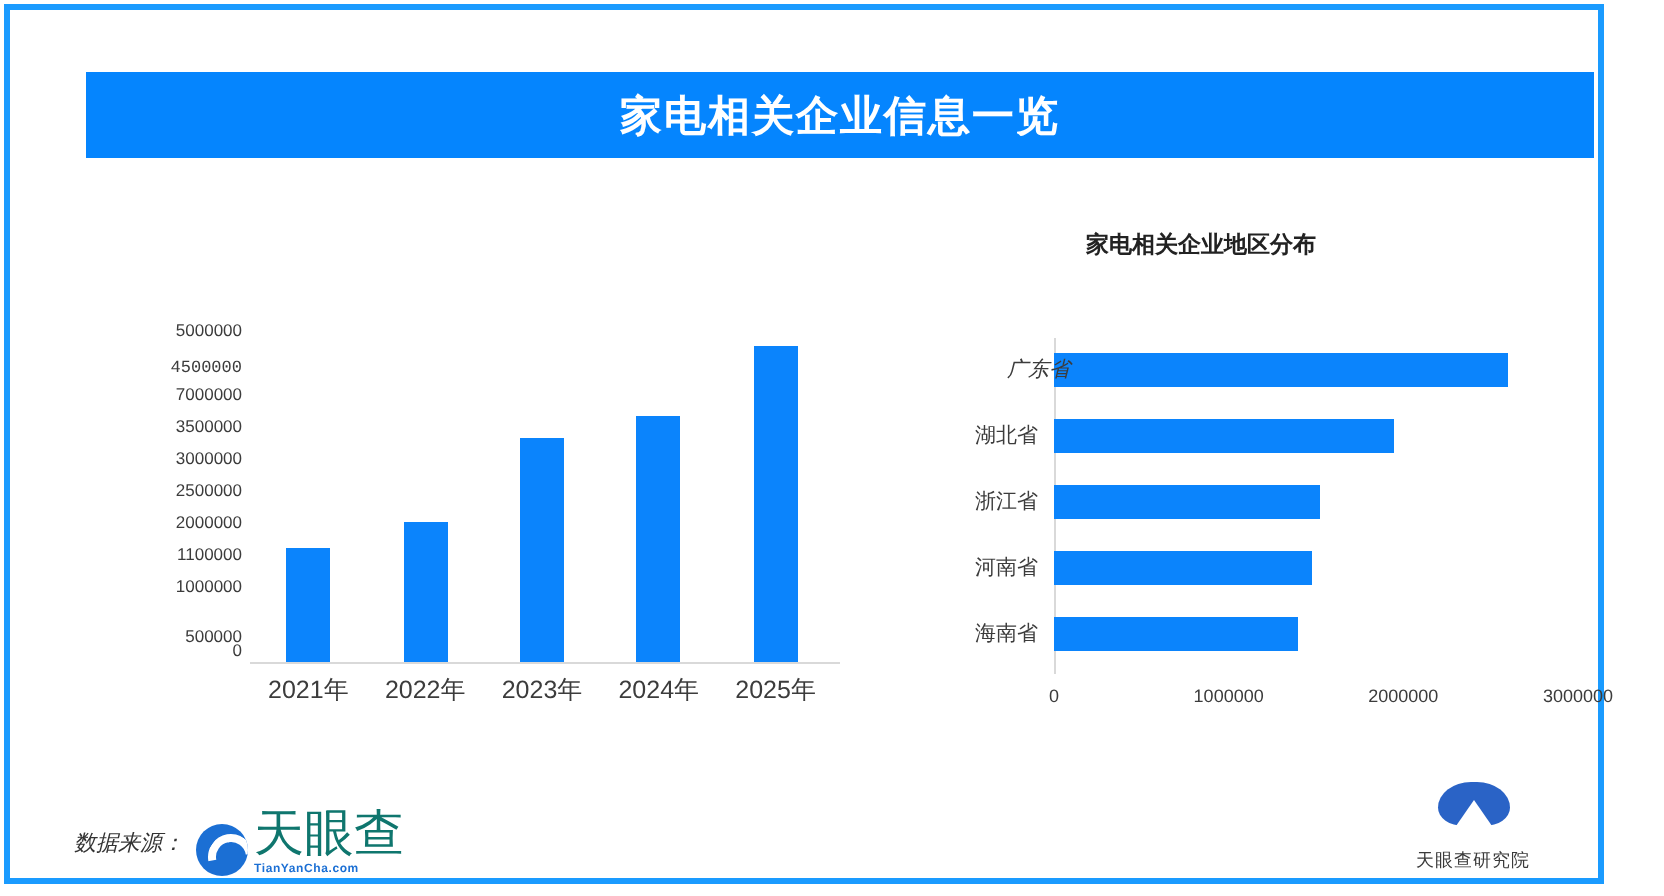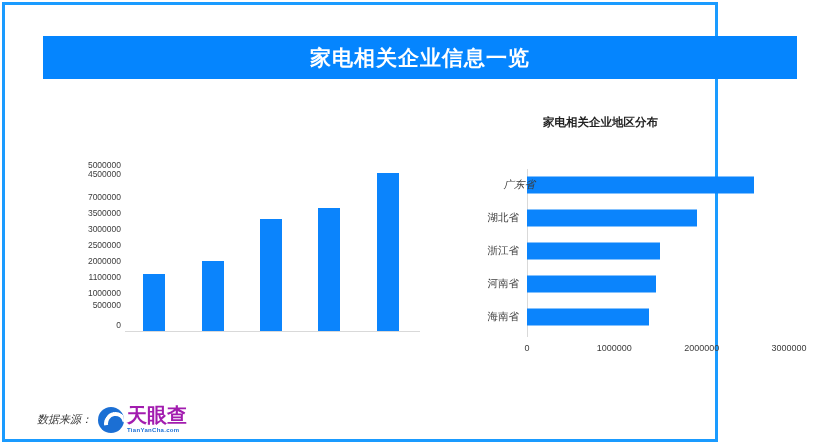--- a/index.html
+++ b/index.html
@@ -3,21 +3,21 @@
 <meta charset="utf-8">
 <style>
   html,body{margin:0;padding:0;}
   body{
     width:832px;height:448px;overflow:hidden;
     background:#ffffff;
     font-family:"Liberation Sans","DejaVu Sans",sans-serif;
   }
   .page{
     position:absolute;left:2px;top:2px;
-    width:716px;height:440px;
+    width:800px;height:440px;
     border:3px solid #1a9bff;
     background:#ffffff;
     box-sizing:border-box;
   }
   
   .banner{
     position:absolute;left:38px;top:31px;
     width:754px;height:43px;
     background:#0585fe;
     display:flex;align-items:center;justify-content:center;
@@ -124,21 +124,21 @@
   }
   .tyc-mark::after{
     content:"";position:absolute;
     left:6px;top:5px;width:15px;height:15px;
     border:4px solid #ffffff;border-radius:50%;
     border-right-color:transparent;border-bottom-color:transparent;
     transform:rotate(35deg);
   }
   .tyc-words{display:flex;flex-direction:column;line-height:1;}
   .tyc-cn{
-    font-size:20px;font-weight:bold;color:#a21caf;
+    font-size:25px;font-weight:normal;color:#0f766e;
     letter-spacing:0px;white-space:nowrap;
   }
   .tyc-en{
     font-size:6px;font-weight:bold;color:#1b6fd4;
     letter-spacing:0.3px;margin-top:2px;white-space:nowrap;
   }
   .footer-institute{
     position:absolute;right:34px;top:386px;
     display:flex;flex-direction:column;align-items:center;gap:3px;
   }
@@ -167,39 +167,46 @@
 
 <div class="page">
 
   <div class="banner">
     <span class="banner-text">家电相关企业信息一览</span>
   </div>
 
   <div class="panel panel-left">
     <div class="lc-ylabels" id="lc-ylabels">
         <div class="lc-ytick" style="top: 168px;">0</div>
-        <div class="lc-ytick" style="top: 148px;">500000</div>
+        <div class="lc-ytick" style="top: 161px;">500000</div>
         <div class="lc-ytick" style="top: 136px;">1000000</div>
         <div class="lc-ytick" style="top: 120px;">1100000</div>
         <div class="lc-ytick" style="top: 104px;">2000000</div>
         <div class="lc-ytick" style="top: 88px;">2500000</div>
         <div class="lc-ytick" style="top: 72px;">3000000</div>
         <div class="lc-ytick" style="top: 56px;">3500000</div>
         <div class="lc-ytick" style="top: 40px;">7000000</div>
-        <div class="lc-ytick" style="top: 17px;">4500000</div>
+        <div class="lc-ytick" style="top: 27px; font-family: Liberation Mono, monospace;">4500000</div>
         <div class="lc-ytick" style="top: 8px;">5000000</div>
       </div>
     <div class="lc-plot" id="lc-plot">
         <div class="lc-bar" style="height: 57.12px; left: 18.2px; background: rgb(11, 132, 252);"></div>
         <div class="lc-bar" style="height: 69.552px; left: 76.6px; background: rgb(11, 132, 252);"></div>
         <div class="lc-bar" style="height: 111.888px; left: 135px; background: rgb(11, 132, 252);"></div>
         <div class="lc-bar" style="height: 123.312px; left: 193.4px; background: rgb(11, 132, 252);"></div>
         <div class="lc-bar" style="height: 157.92px; left: 251.8px; background: rgb(11, 132, 252);"></div>
       </div>
     <div class="lc-axisline"></div>
+    <div class="lc-xlabels" id="lc-xlabels">
+        <div class="lc-xtick" style="left: 29.2px;">2021年</div>
+        <div class="lc-xtick" style="left: 87.6px;">2022年</div>
+        <div class="lc-xtick" style="left: 146px;">2023年</div>
+        <div class="lc-xtick" style="left: 204.4px;">2024年</div>
+        <div class="lc-xtick" style="left: 262.8px;">2025年</div>
+      </div>
   </div>
 
   <div class="panel panel-right">
     <div class="chart-title">家电相关企业地区分布</div>
     <div class="rc-axisline"></div>
     <div class="rc-plot" id="rc-plot">
         <div class="rc-bar" style="width: 227.067px; top: 16.4px; background: rgb(11, 132, 252);"></div>
         <div class="rc-bar" style="width: 170.3px; top: 49.2px; background: rgb(11, 132, 252);"></div>
         <div class="rc-bar" style="width: 132.747px; top: 82px; background: rgb(11, 132, 252);"></div>
         <div class="rc-bar" style="width: 129.253px; top: 114.8px; background: rgb(11, 132, 252);"></div>
@@ -222,14 +229,18 @@
     <span class="source-label">数据来源：</span>
     <span class="tyc-logo">
       <span class="tyc-mark"></span>
       <span class="tyc-words">
         <span class="tyc-cn">天眼查</span>
         <span class="tyc-en">TianYanCha.com</span>
       </span>
     </span>
   </div>
 
+  <div class="footer-institute">
+    <span class="inst-mark"></span>
+    <span class="inst-text">天眼查研究院</span>
+  </div>
 
 </div>
 
 </body></html>

